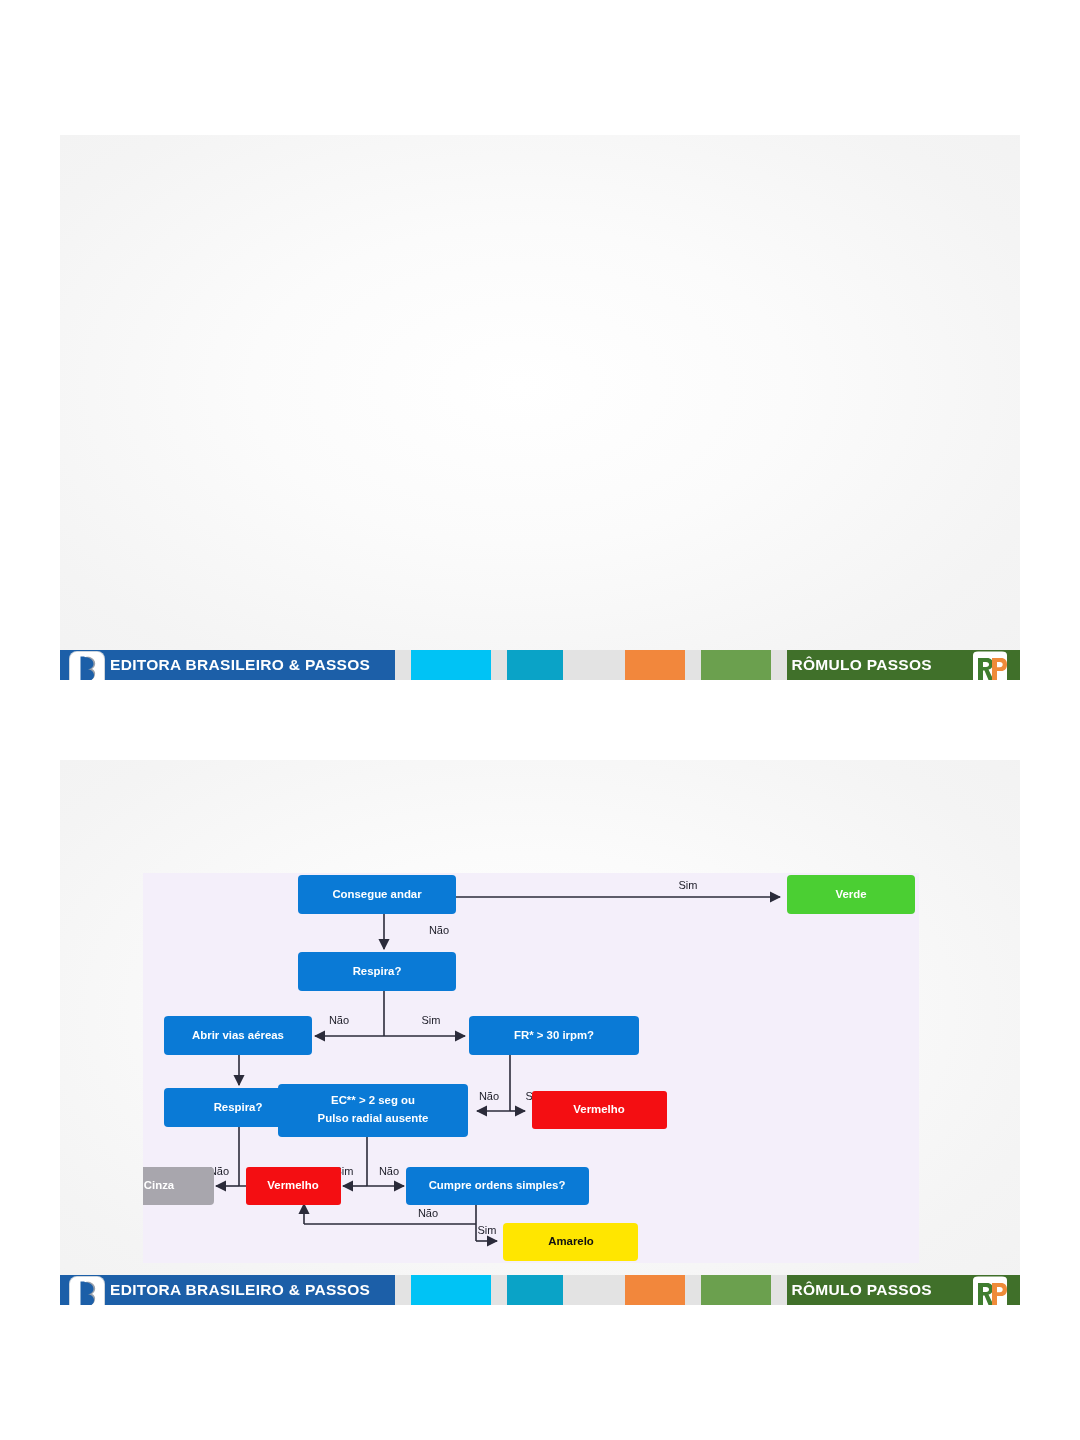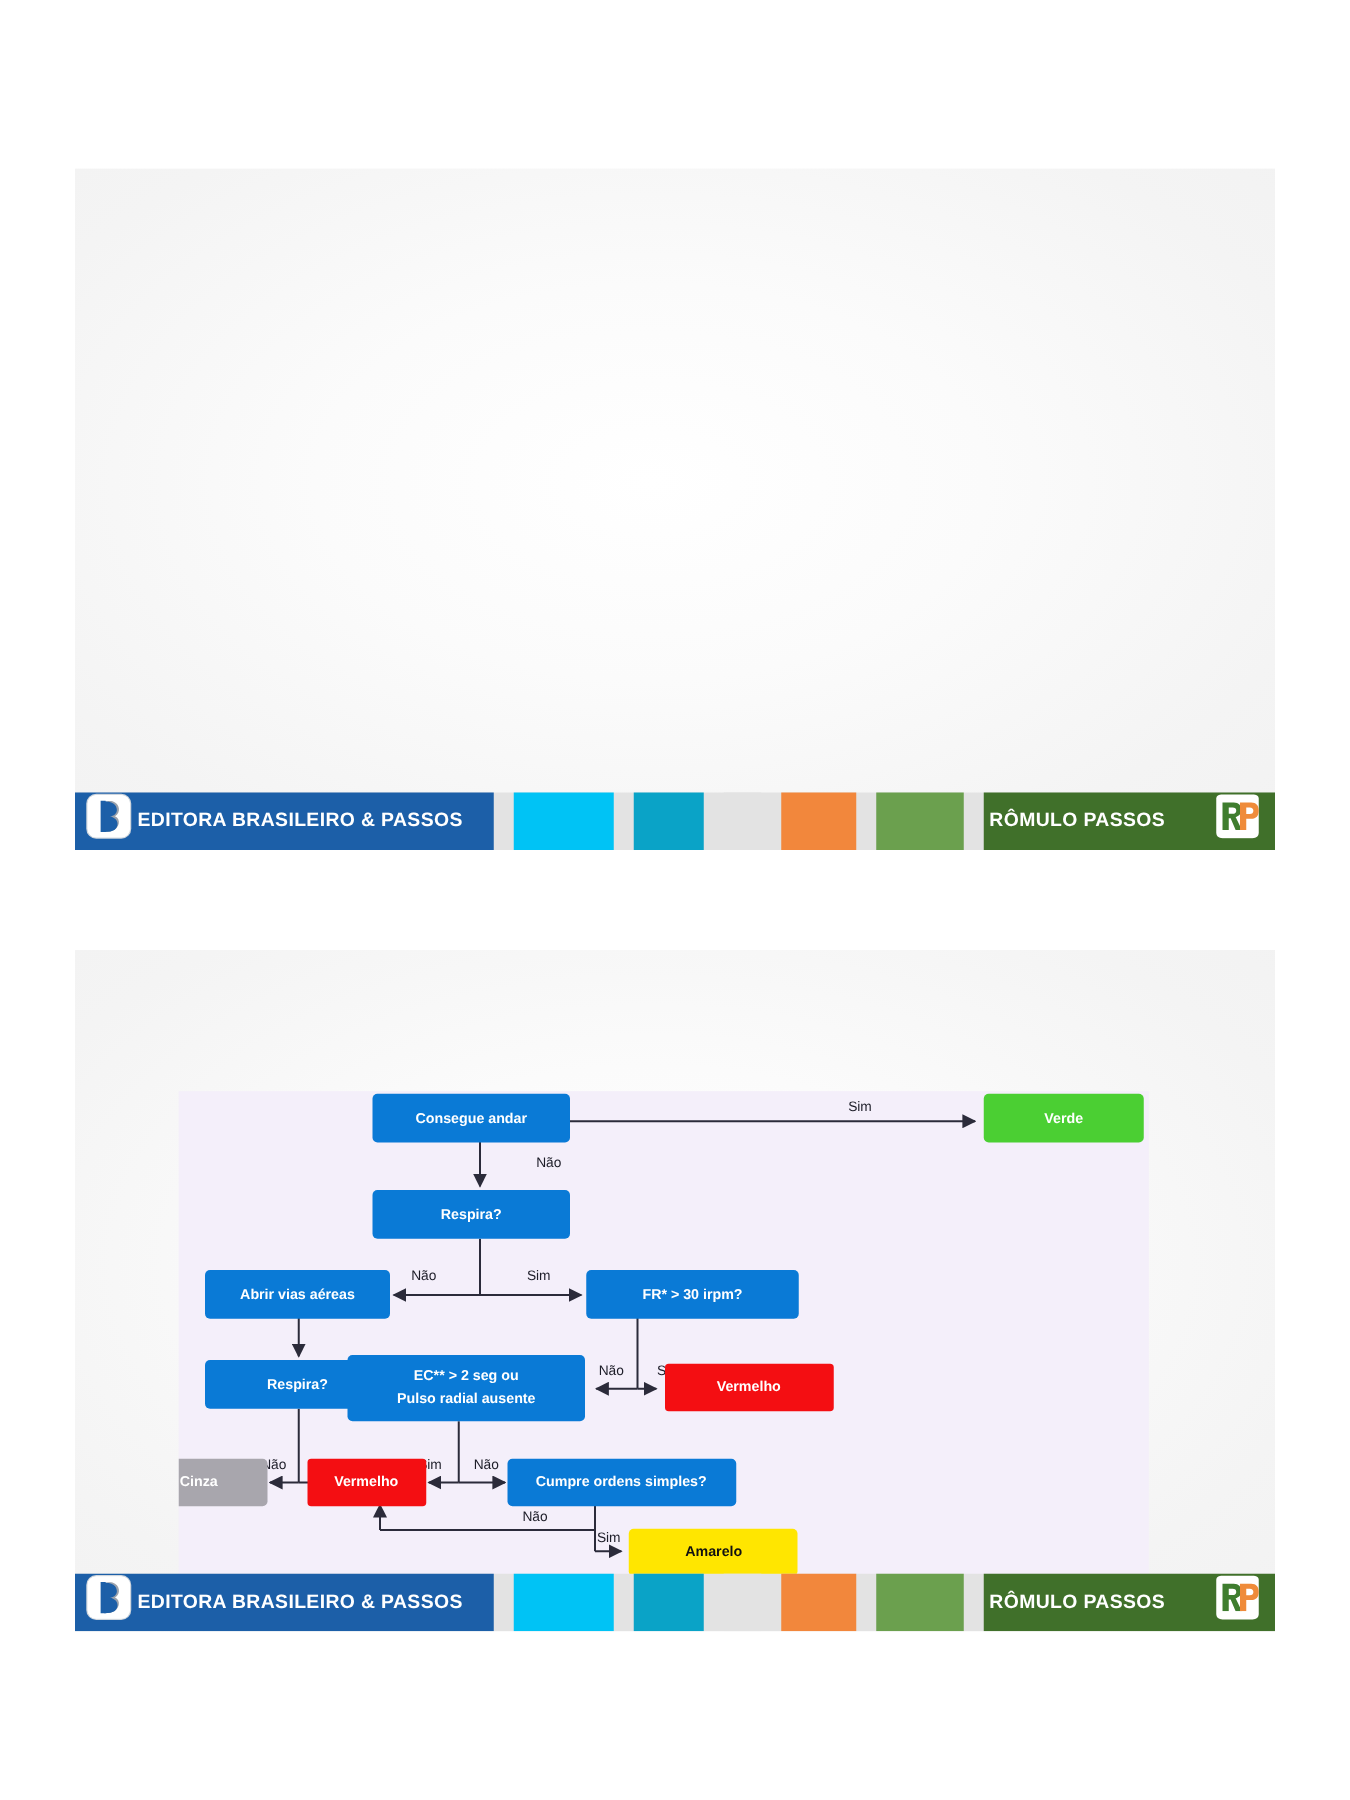--- a/index.html
+++ b/index.html
@@ -26,21 +26,21 @@
   }
   #slide-one   { top: 135px;  height: 545px; }
   #slide-two   { top: 760px;  height: 545px; }
 
   .slide-body { position: absolute; left: 0; top: 0; right: 0; bottom: 38px; }
 
   
   .brandbar {
     position: absolute;
     left: 0; right: 0; bottom: 0;
-    height: 46px;
+    height: 30px;
     display: flex;
     align-items: stretch;
     background: #e3e3e3;
     gap: 16px;
   }
   .bb-seg { height: 100%; }
   .bb-blue {
     background: #1c5fa8;
     width: 335px;
     display: flex;

